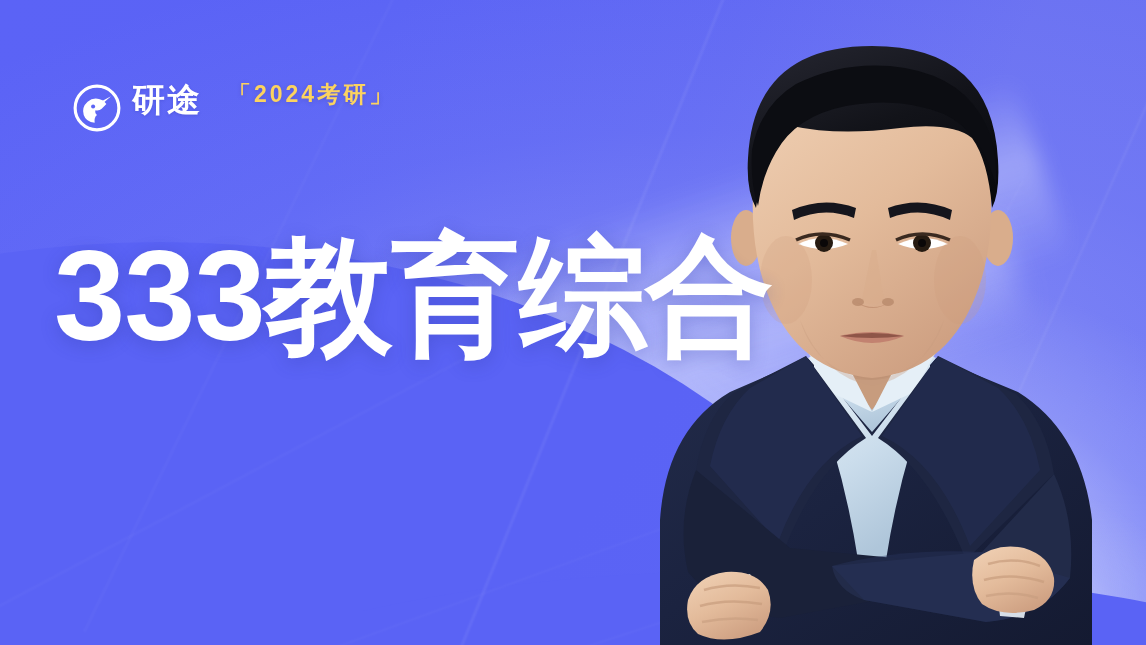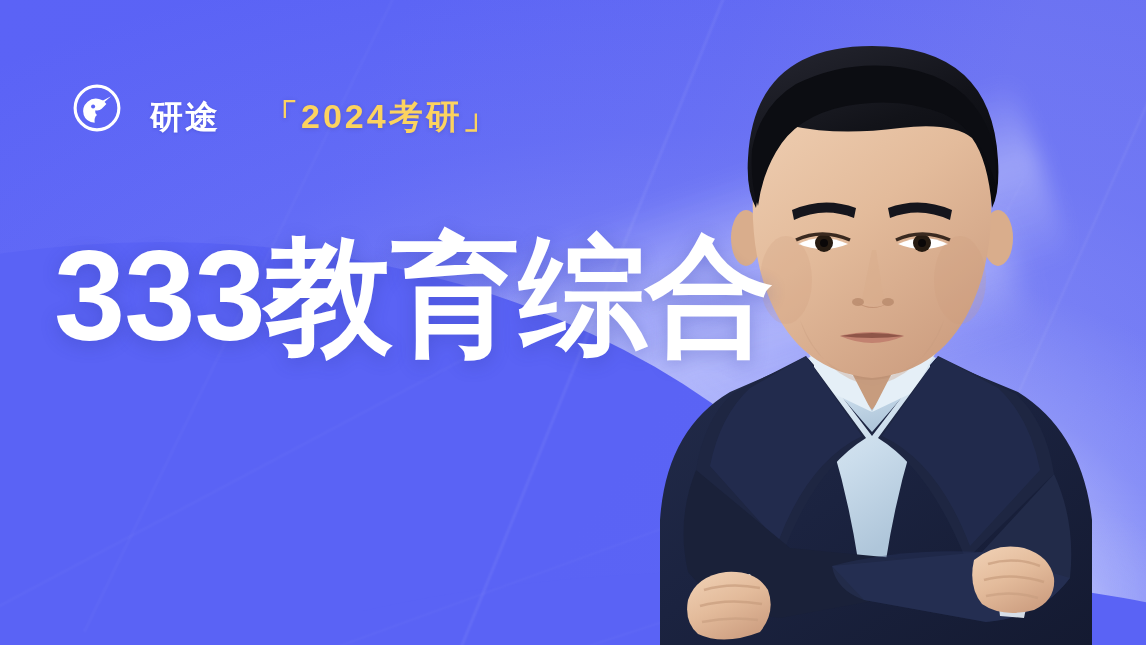--- a/index.html
+++ b/index.html
@@ -68,32 +68,32 @@
   }
   .bottom-strip-curve{
     position:absolute;left:150px;top:570px;width:1250px;height:330px;
     border-radius:50%;
     background:#5a63f5;
   }
 
   
   .header{
     position:absolute;left:72px;top:83px;
-    display:flex;align-items:flex-end;gap:28px;
+    display:flex;align-items:flex-start;gap:10px;
     z-index:40;
   }
   .logo-mark{width:50px;height:50px;flex:0 0 50px;display:block;}
   .brand-name{
     font-size:33px;color:#ffffff;font-weight:700;letter-spacing:2px;
     line-height:1;white-space:nowrap;
     text-shadow:0 1px 3px rgba(40,48,160,.25);
   }
   .tagline{
     margin-left:16px;
-    font-size:34px;color:#fcd35f;font-weight:700;letter-spacing:3px;
+    font-size:23px;color:#fcd35f;font-weight:700;letter-spacing:3px;
     line-height:1;white-space:nowrap;
     text-shadow:0 1px 4px rgba(60,50,120,.25);
   }
 
   
   .title{
     position:absolute;left:20px;top:232px;
     z-index:40;
     font-size:128px;line-height:1;
     font-weight:900;color:#ffffff;

